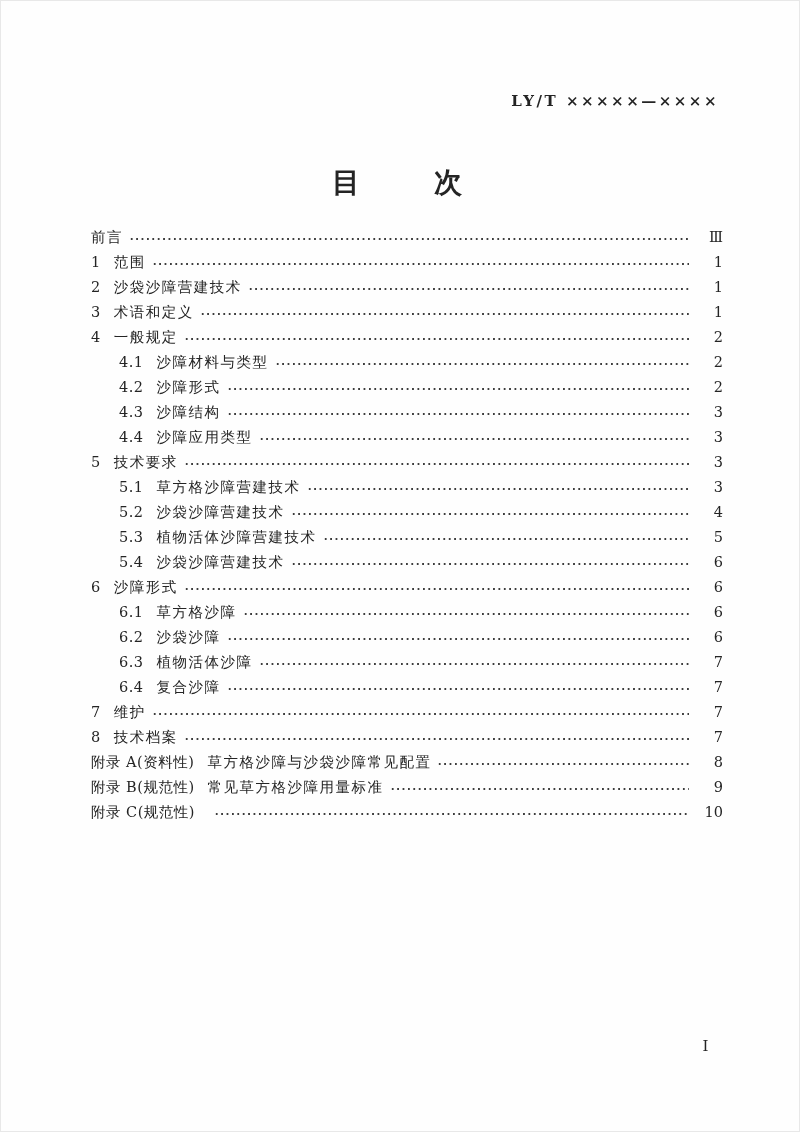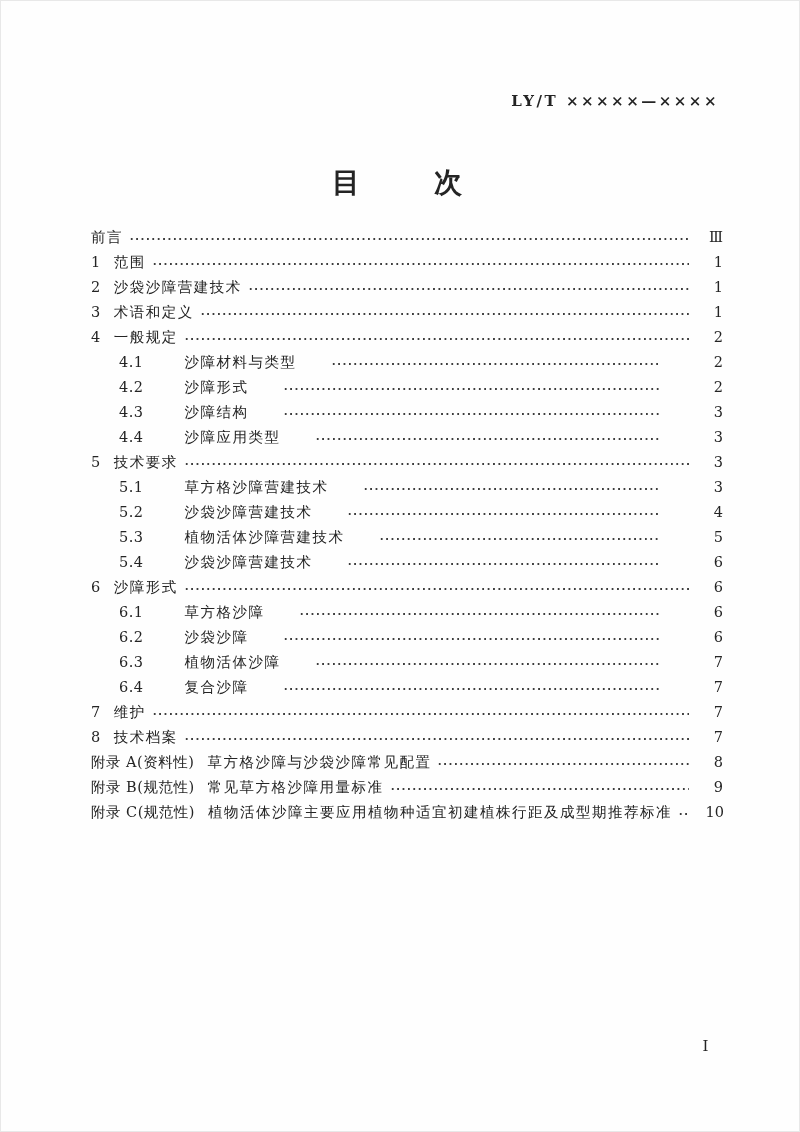--- a/index.html
+++ b/index.html
@@ -46,21 +46,20 @@
   }
   .toc-row {
     display: flex;
     align-items: center;
     height: 25px;
     font-size: 14.5px;
     line-height: 25px;
   }
   .toc-row.level-1 {
     padding-left: 28px;
-    gap: 28px;
   }
   .toc-num {
     white-space: pre;
     margin-right: 13px;
     letter-spacing: 0.5px;
   }
   .toc-num:empty { display: none; }
   .toc-label {
     white-space: pre;
     letter-spacing: 1.5px;
@@ -256,21 +255,20 @@
 
   <div class="toc-row">
     <span class="toc-num">附录 B(规范性)</span>
     <span class="toc-label">常见草方格沙障用量标准</span>
     <span class="toc-leader"></span>
     <span class="toc-page">9</span>
   </div>
 
   <div class="toc-row">
     <span class="toc-num">附录 C(规范性)</span>
-    <span class="toc-label">植物活体沙障主要应用植物种适宜初建植株行距及成型期推荐标准</span>
     <span class="toc-leader"></span>
     <span class="toc-page">10</span>
   </div>
 </div>
 
   <div class="footer-page-number">Ⅰ</div>
 
 </div>
 
 </body></html>

